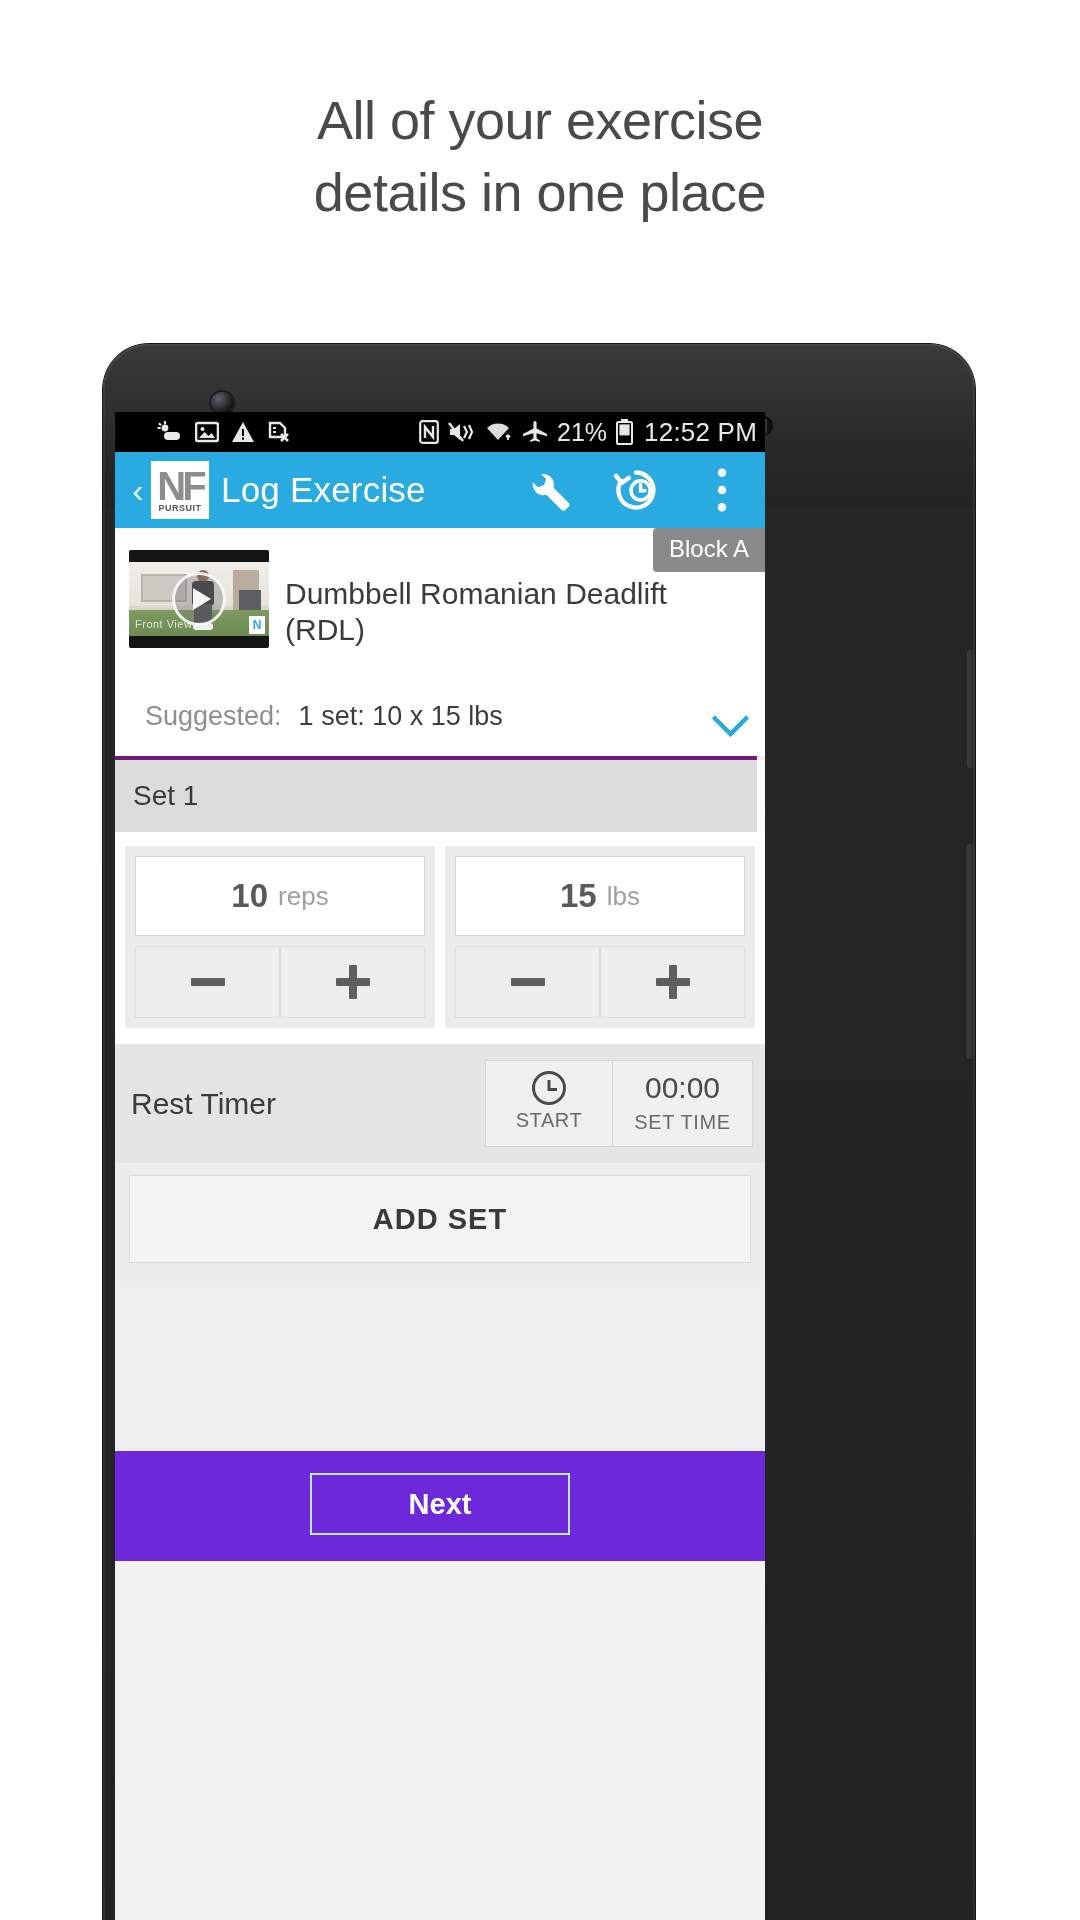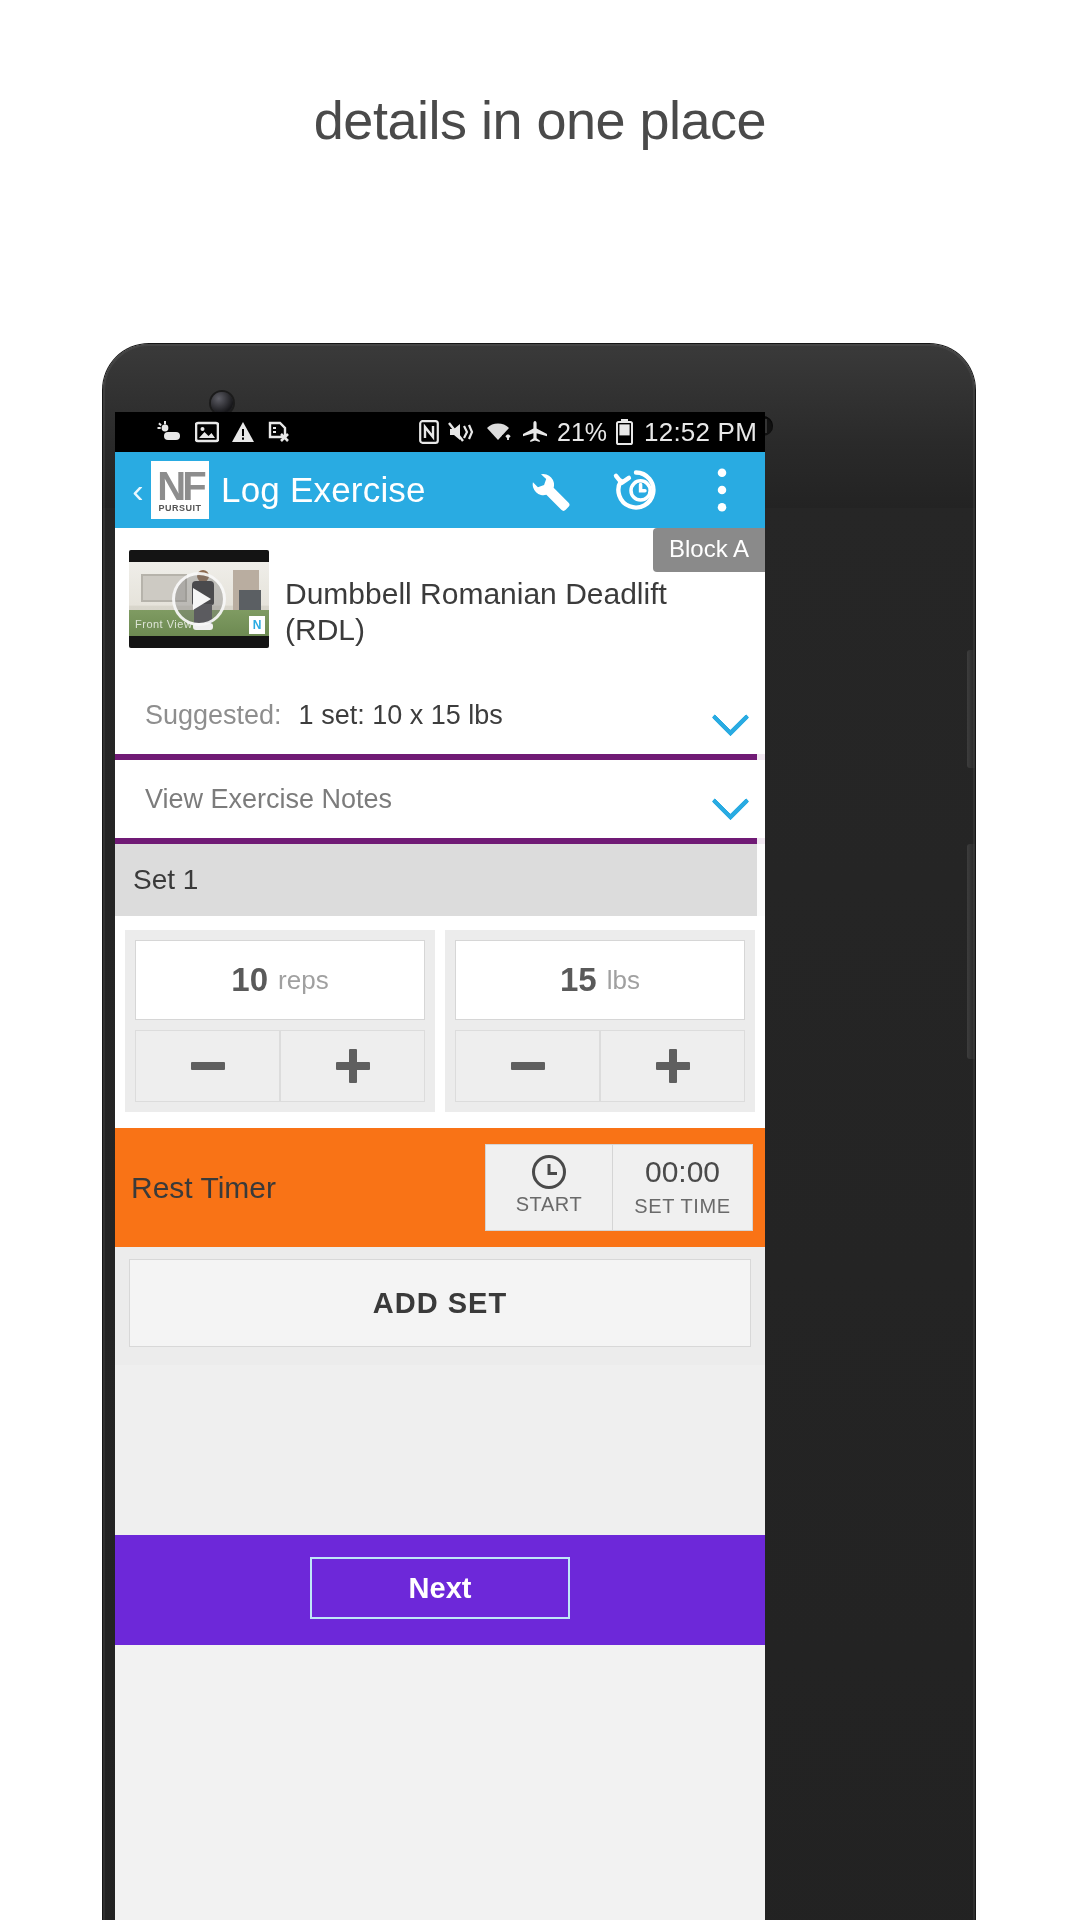--- a/index.html
+++ b/index.html
@@ -185,21 +185,21 @@
     font-size:12px; font-weight:bold; color:#29abe2; line-height:12px;
   }
   .exname{
     font-size:30px; color:#3b3b3b; line-height:36px;
     padding:26px 10px 0 16px; flex:1;
   }
 
   .divrow{
     display:flex; align-items:center; justify-content:space-between;
     padding:0 18px 0 30px; height:84px;
-    border-bottom:6px solid #701a75; background:#fff;
+    border-bottom:4px solid #701a75; background:#fff;
   }
   .divrow.first{ margin-top:28px; }
   .sug-label{ font-size:27px; color:#8e8e8e; }
   .sug-value{ font-size:27px; color:#3d3d3d; margin-left:17px; }
   .sug-left{ display:flex; align-items:baseline; }
   .notes-label{ font-size:27px; color:#7c7c7c; }
   .chev{
     width:34px; height:34px; position:relative;
   }
   .chev::after{
@@ -233,21 +233,21 @@
   .minus{ width:34px; height:8px; background:#5f5f5f; border-radius:1px; }
   .plus{ position:relative; width:34px; height:34px; }
   .plus::before,.plus::after{
     content:""; position:absolute; background:#5f5f5f; border-radius:1px;
   }
   .plus::before{ left:0; top:13px; width:34px; height:8px; }
   .plus::after{ left:13px; top:0; width:8px; height:34px; }
 
   .restrow{
     display:flex; align-items:center; justify-content:space-between;
-    padding:16px 12px 16px 16px; background:#f97316;
+    padding:16px 12px 16px 16px; background:#e5e5e5;
   }
   .resttitle{ font-size:30px; color:#3a3a3a; }
   .restctrl{ display:flex; border:1px solid #d5d5d5; background:#f0f0f0; }
   .restbtn{
     width:126px; padding:10px 0 12px 0; text-align:center;
   }
   .restbtn.sep{ border-left:1px solid #d5d5d5; width:140px; }
   .clockic{
     width:34px; height:34px; border:3px solid #4a4a4a; border-radius:50%;
     margin:0 auto 4px auto; position:relative;
@@ -288,20 +288,21 @@
     background:#fff; border-radius:4px; opacity:.9;
   }
   svg{ display:block; }
 </style>
 </head>
 <body>
 
 <div class="page">
 
   <div class="headline">
+    <span class="l1">All of your exercise</span>
     <span class="l2">details in one place</span>
   </div>
 
   <div class="phone">
     <div class="phone-top">
       <div class="cam"></div>
       <div class="speaker"></div>
     </div>
     <div class="btn-side btn-vol"></div>
     <div class="btn-side btn-pwr"></div>
@@ -439,24 +440,20 @@
         </div>
 
         <div class="divrow first">
           <div class="sug-left">
             <span class="sug-label">Suggested:</span>
             <span class="sug-value">1 set: 10 x 15 lbs</span>
           </div>
           <div class="chev"></div>
         </div>
 
-        <div class="divrow">
-          <span class="notes-label">View Exercise Notes</span>
-          <div class="chev"></div>
-        </div>
 
         <div class="setheader">Set 1</div>
 
         <div class="steppers">
           <div class="stepper">
             <div class="sfield">
               <span class="sval">10</span>
               <span class="sunit">reps</span>
             </div>
             <div class="sbtns">

